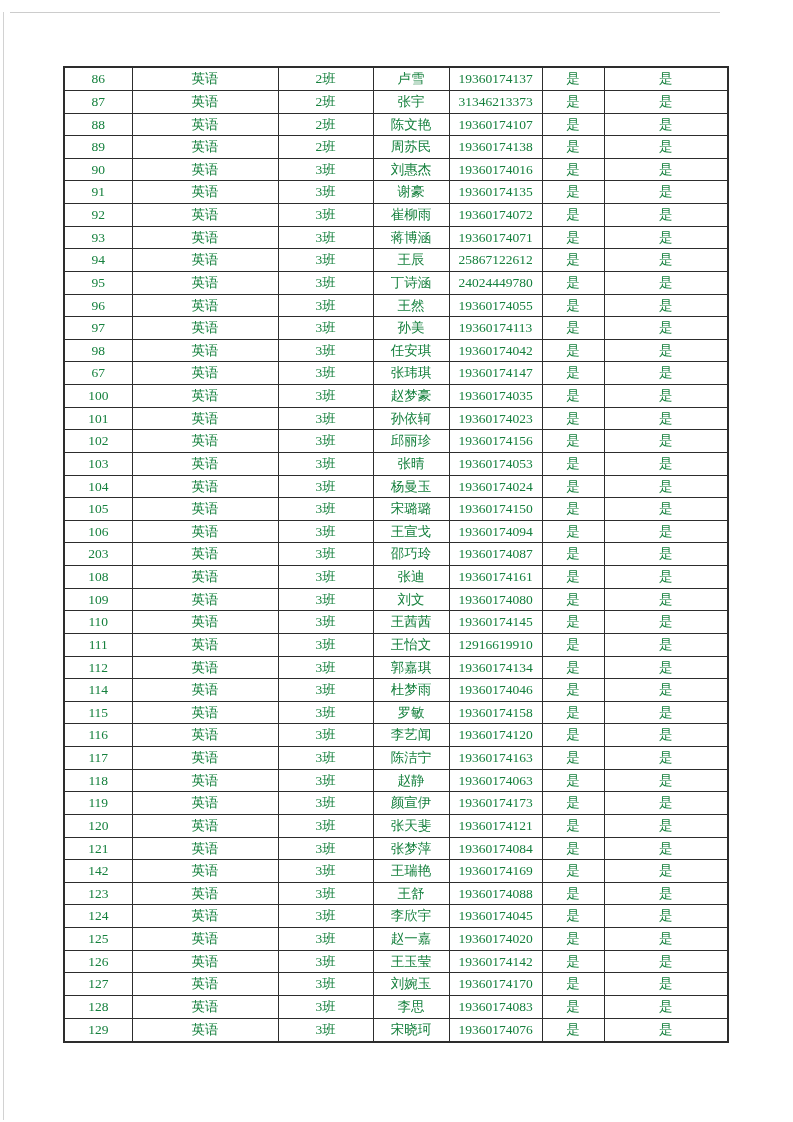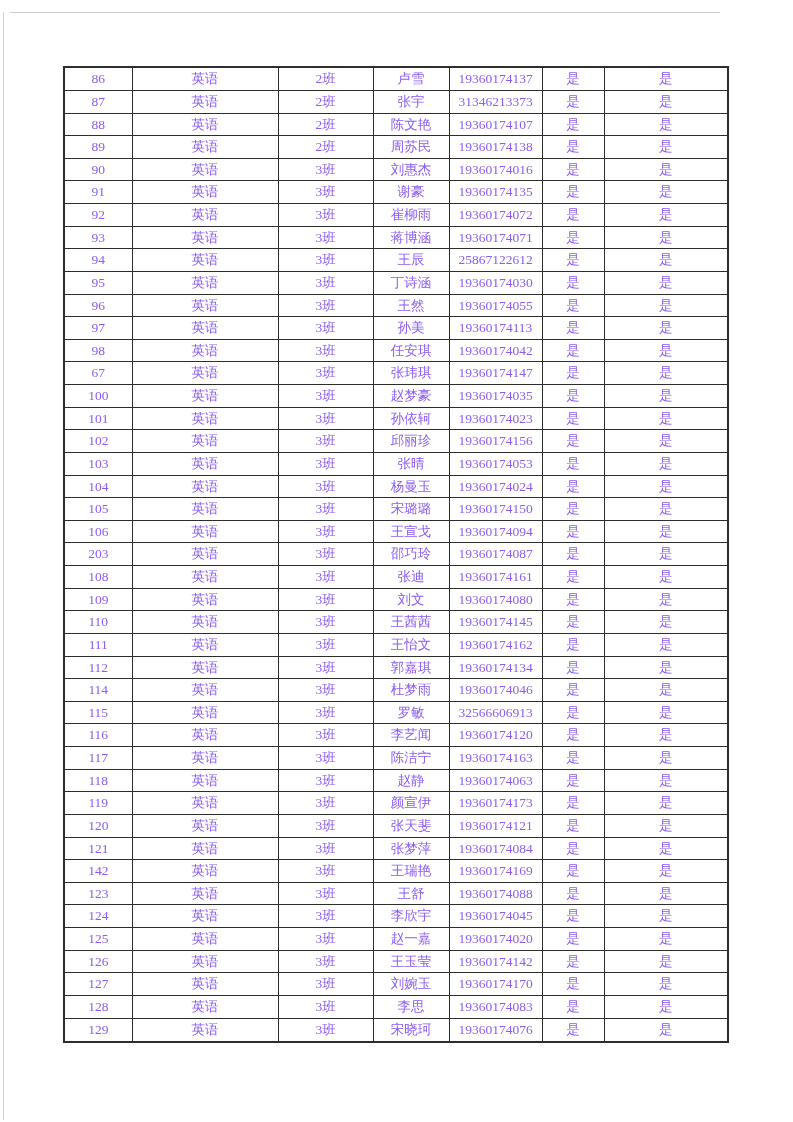--- a/index.html
+++ b/index.html
@@ -7,21 +7,21 @@
     padding: 0;
     background: #ffffff;
   }
   .page {
     position: relative;
     width: 793px;
     height: 1122px;
     background: #ffffff;
     overflow: hidden;
     font-family: "Liberation Serif", "DejaVu Serif", serif;
-    color: #8b5cf6;
+    color: #15803d;
   }
   
   .artifact-top {
     position: absolute;
     left: 10px;
     top: 12px;
     width: 710px;
     height: 1px;
     background: #cccccc;
   }
@@ -151,21 +151,21 @@
           <td>王辰</td>
           <td>25867122612</td>
           <td>是</td>
           <td>是</td>
         </tr>
         <tr>
           <td>95</td>
           <td>英语</td>
           <td>3班</td>
           <td>丁诗涵</td>
-          <td>19360174030</td>
+          <td>24024449780</td>
           <td>是</td>
           <td>是</td>
         </tr>
         <tr>
           <td>96</td>
           <td>英语</td>
           <td>3班</td>
           <td>王然</td>
           <td>19360174055</td>
           <td>是</td>
@@ -295,21 +295,21 @@
           <td>王茜茜</td>
           <td>19360174145</td>
           <td>是</td>
           <td>是</td>
         </tr>
         <tr>
           <td>111</td>
           <td>英语</td>
           <td>3班</td>
           <td>王怡文</td>
-          <td>19360174162</td>
+          <td>12916619910</td>
           <td>是</td>
           <td>是</td>
         </tr>
         <tr>
           <td>112</td>
           <td>英语</td>
           <td>3班</td>
           <td>郭嘉琪</td>
           <td>19360174134</td>
           <td>是</td>
@@ -322,21 +322,21 @@
           <td>杜梦雨</td>
           <td>19360174046</td>
           <td>是</td>
           <td>是</td>
         </tr>
         <tr>
           <td>115</td>
           <td>英语</td>
           <td>3班</td>
           <td>罗敏</td>
-          <td>32566606913</td>
+          <td>19360174158</td>
           <td>是</td>
           <td>是</td>
         </tr>
         <tr>
           <td>116</td>
           <td>英语</td>
           <td>3班</td>
           <td>李艺闻</td>
           <td>19360174120</td>
           <td>是</td>

